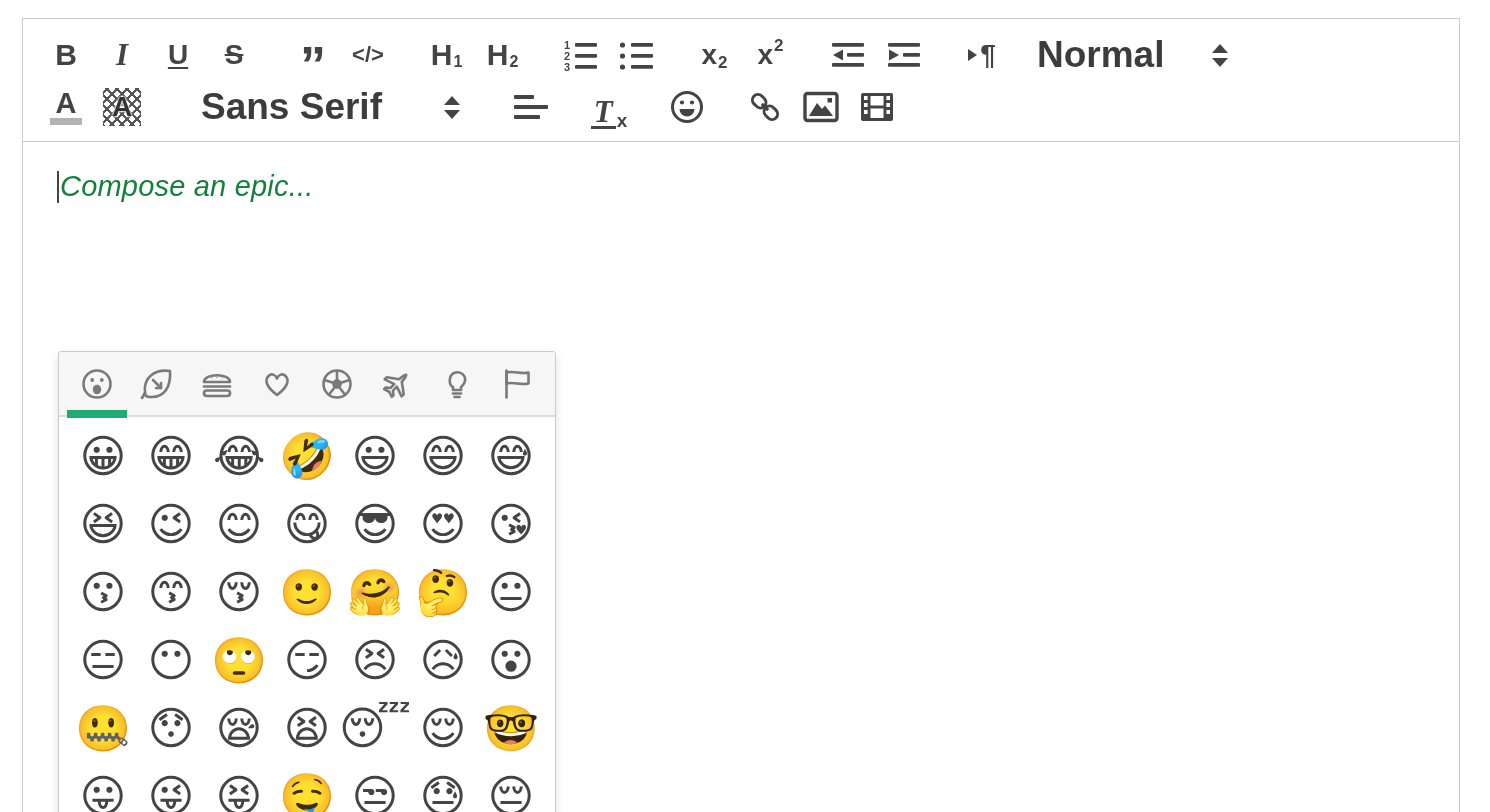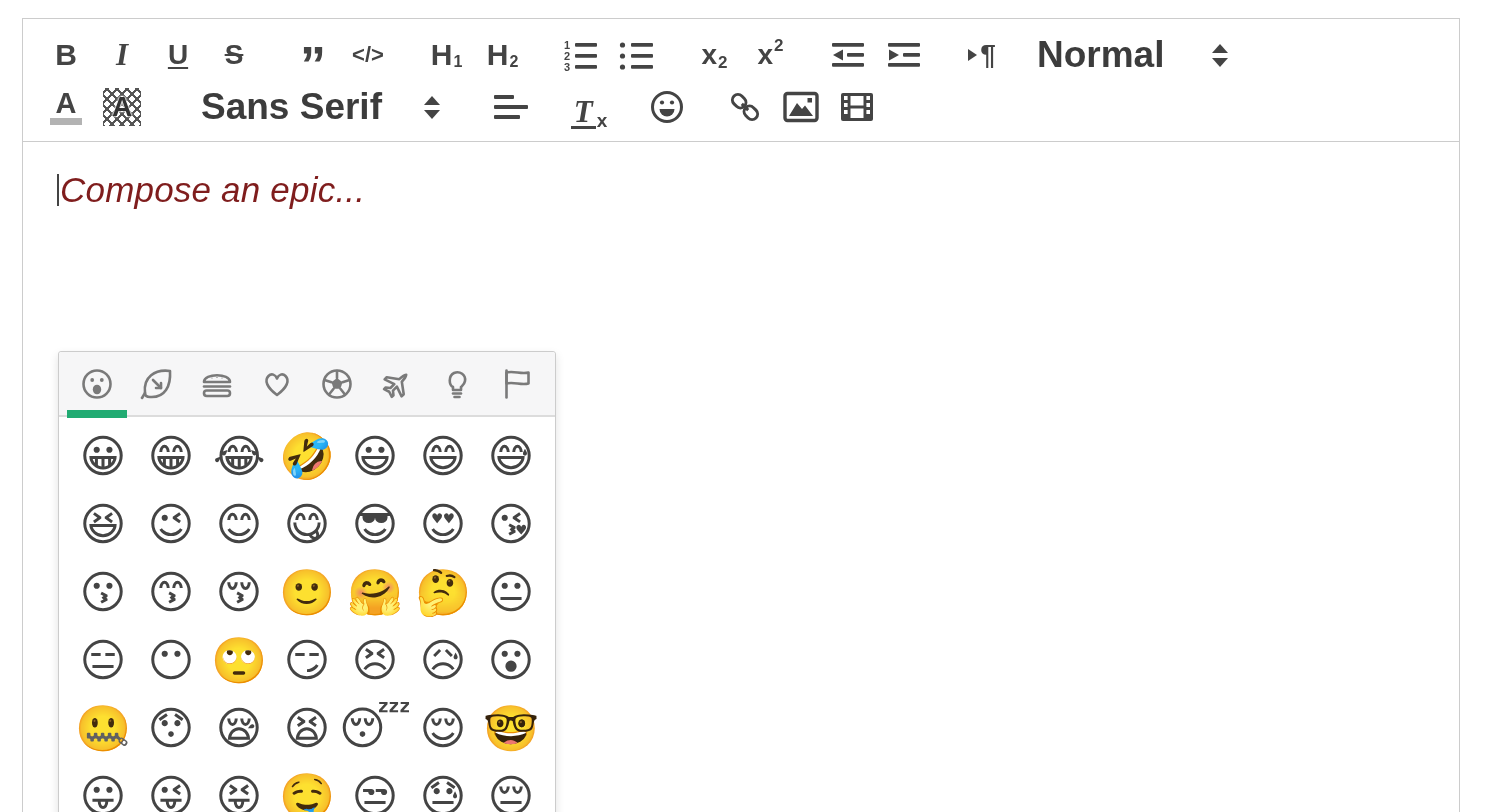--- a/index.html
+++ b/index.html
@@ -73,21 +73,21 @@
   .editor-area {
     position: relative;
     border: 1px solid #ccc; border-top: none;
     height: 760px;
     padding: 28px 34px;
     background: #fff;
   }
   .placeholder-line { display: flex; align-items: center; }
   .caret { width: 2px; height: 32px; background: #444; display: inline-block; margin-right: 1px; }
   .placeholder {
-    font-size: 35px; font-style: italic; color: #7f1d1d; letter-spacing: 0.2px;
+    font-size: 29px; font-style: italic; color: #15803d; letter-spacing: 0.2px;
   }
 
   
   .emoji-palette {
     position: absolute; left: 35px; top: 209px;
     width: 498px;
     background: #fff;
     border: 1px solid #ccc; border-radius: 3px;
     box-shadow: 0 4px 10px rgba(0,0,0,0.12);
     z-index: 5;
@@ -231,21 +231,21 @@
           <span class="color-A">A</span>
           <span class="color-bar"></span>
         </button>
         <button class="tbtn bg-btn">
           <span class="hatch">
               <span>A</span>
             </span>
         </button>
       </span>
 
-      <span class="fmt-group picker" style="margin-left:24px;">
+      <span class="fmt-group picker" style="margin-left:24px;gap:20px;">
         <span class="picker-label">Sans Serif</span>
         <span class="arrows" style="margin-left:42px;">
           <span class="arr-up"></span>
             <span class="arr-down"></span>
         </span>
       </span>
 
       <span class="fmt-group" style="margin-left:16px;">
         <button class="tbtn">
           <svg class="ticon" width="34" height="30" viewBox="0 0 34 30">

